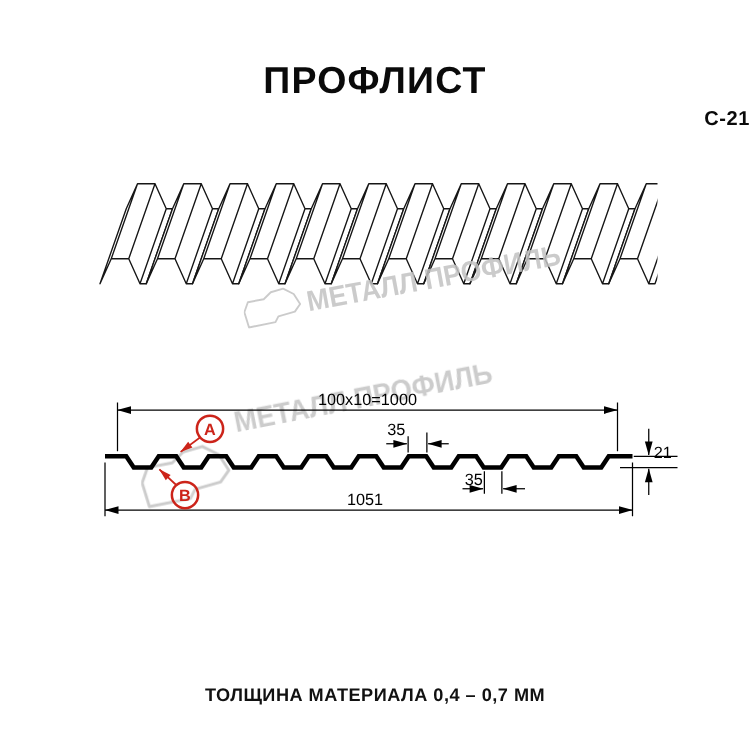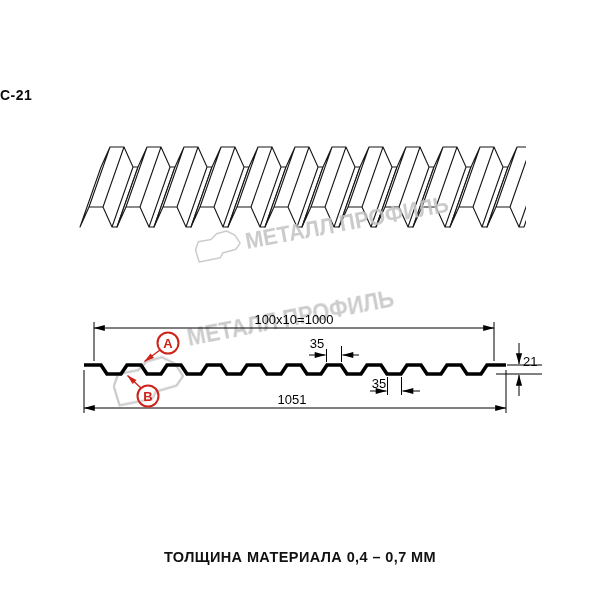--- a/index.html
+++ b/index.html
@@ -1,33 +1,34 @@
 <!DOCTYPE html>
 <html><head>
 <meta charset="utf-8">
 <style>
   html,body{margin:0;padding:0;background:#fff;}
   .stage{position:relative;width:600px;height:600px;background:#fff;overflow:hidden;
          font-family:"Liberation Sans",sans-serif;}
   .title{position:absolute;top:48px;left:0;right:0;text-align:center;
          font-size:30px;font-weight:900;letter-spacing:1px;color:#0a0a0a;}
-  .subtitle{position:absolute;top:87px;left:0;right:0;text-align:left;
-         font-size:14px;font-weight:700;letter-spacing:0.5px;color:#0a0a0a;}
+  .subtitle{position:absolute;top:87px;left:0;right:0;text-align:right;
+         font-size:16px;font-weight:700;letter-spacing:0.5px;color:#0a0a0a;}
   .caption{position:absolute;top:529px;left:0;right:0;text-align:center;
          font-size:14.5px;font-weight:600;letter-spacing:0.4px;color:#111;margin-top:20px;}
   svg{position:absolute;inset:0;}
   .dimtxt{font-family:"Liberation Sans",sans-serif;font-size:13px;fill:#000;}
   .redtxt{font-family:"Liberation Sans",sans-serif;font-size:13px;font-weight:700;}
   .wmtxt{font-family:"Liberation Sans",sans-serif;font-size:23px;font-weight:700;}
 </style>
 </head>
 <body>
 
 <div class="stage">
 
+  <div class="title">ПРОФЛИСТ</div>
   <div class="subtitle">С-21</div>
 
   <svg width="600" height="600" viewBox="0 0 600 600">
     <defs>
 
       <marker id="arr" viewBox="0 0 12 8" refX="11.3" refY="4" markerWidth="12" markerHeight="8" orient="auto-start-reverse" markerUnits="userSpaceOnUse">
         <path d="M0.5,0.9 L11.5,4 L0.5,7.1 Z" fill="#000"></path>
       </marker>
 
       <marker id="arrR" viewBox="0 0 12 8" refX="11" refY="4" markerWidth="11" markerHeight="7.5" orient="auto" markerUnits="userSpaceOnUse">

